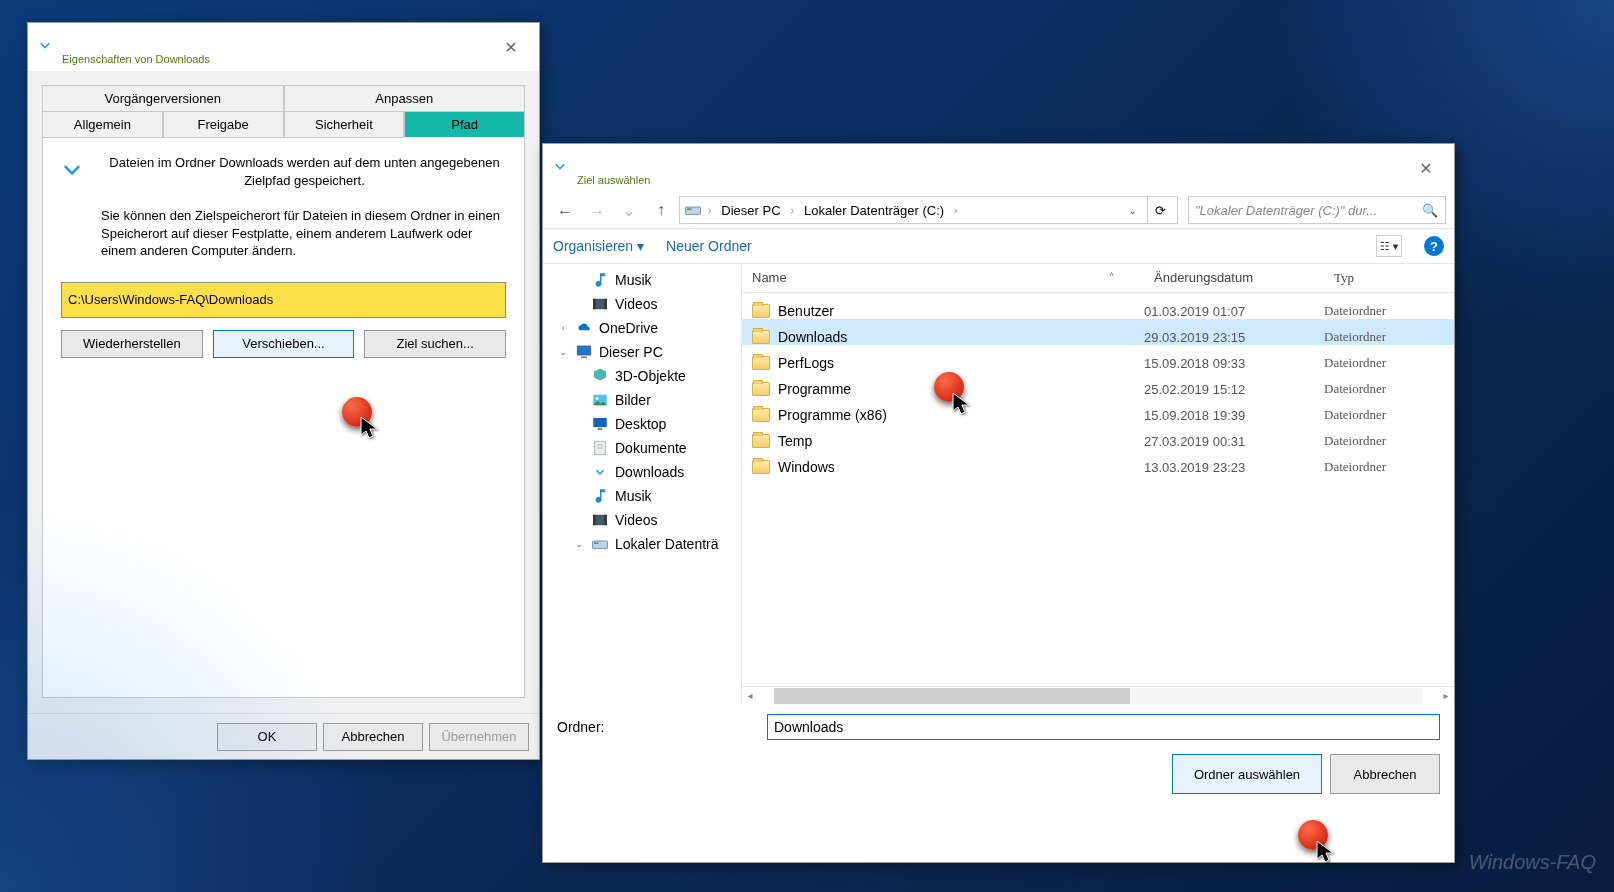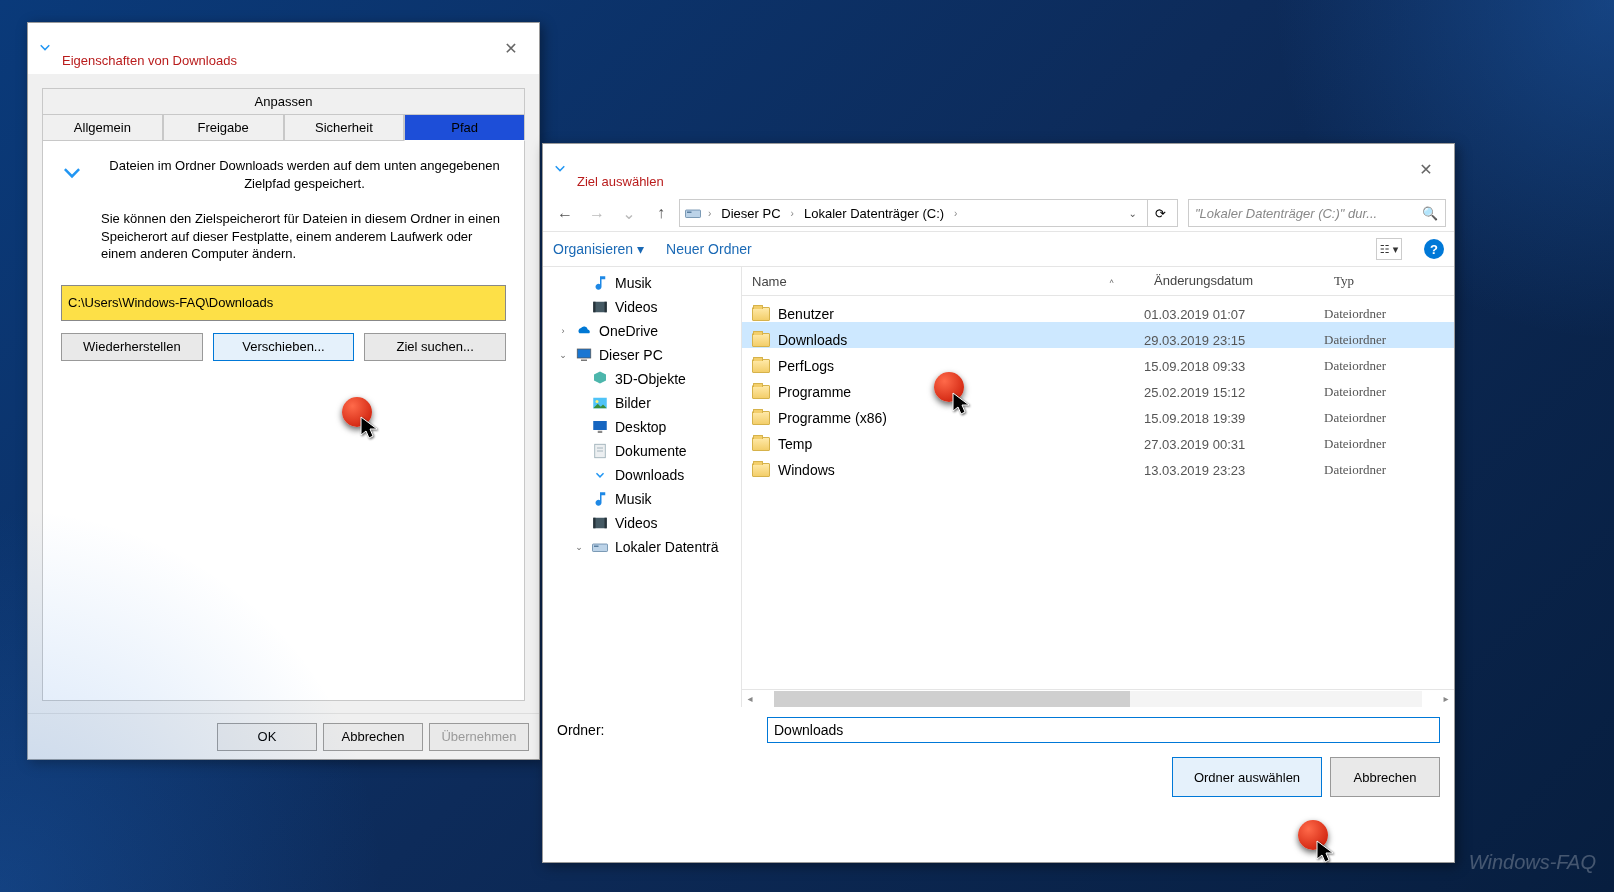--- a/index.html
+++ b/index.html
@@ -3,33 +3,33 @@
 <meta charset="utf-8">
 <style>
 * { box-sizing: border-box; margin: 0; padding: 0; font-family: "Segoe UI", Tahoma, sans-serif; }
 body { width: 1614px; height: 892px; background: linear-gradient(135deg, #0a3a7a 0%, #0d2b5a 50%, #071e3f 100%); position: relative; overflow: hidden; }
 body::before { content:""; position:absolute; top:0; right:0; width:400px; height:400px; background: radial-gradient(circle at top right, rgba(40,120,220,.35), transparent 60%); }
 body::after { content:""; position:absolute; bottom:0; left:0; width:500px; height:400px; background: radial-gradient(circle at bottom left, rgba(40,120,220,.25), transparent 60%); }
 
 .window { position:absolute; background:#fff; border:1px solid #9a9a9a; box-shadow: 3px 3px 12px rgba(0,0,0,.4); }
 .titlebar { display:flex; align-items:center; padding:6px 8px; background:#fff; }
 .titlebar .icon-arrow-down { margin-right:8px; }
-.titlebar .title { font-size:13px; color:#b91c1c; flex:1;margin-top:24px; }
+.titlebar .title { font-size:11px; color:#4d7c0f; flex:1;margin-top:24px; }
 .close-x { width:40px; text-align:center; font-size:16px; color:#666; cursor:default; }
 .icon-arrow-down svg { width:18px; height:18px; }
 .arrow-blue { fill:#2196f3; }
 
 .props { left:27px; top:22px; width:513px; height:738px; background:#f0f0f0; }
 .props .body { padding:14px; }
 .tabstrip { display:flex; flex-wrap:wrap; font-size:13px; }
 .tabstrip .row { display:flex; width:100%; }
 .tab { border:1px solid #c8c8c8; background:#f0f0f0; padding:5px 0; text-align:center; cursor:default; }
 .tab.row1 { flex:1; border-bottom:none; }
 .tab.row2 { flex:1; }
-.tab.active { background:#1d4ed8; border-bottom:1px solid #fff; position:relative; z-index:2; }
+.tab.active { background:#14b8a6; border-bottom:1px solid #fff; position:relative; z-index:2; }
 .tabpanel { background:#fff; border:1px solid #c8c8c8; border-top:none; padding:16px 14px; height:560px; position:relative; }
 .info-row { display:flex; gap:12px; margin-bottom:18px;text-align:center; }
 .info-row .big-arrow svg { width:30px; height:30px; }
 .info-text { font-size:13px; line-height:1.35; }
 .para { font-size:13px; line-height:1.35; margin:6px 0 22px 44px; }
 .path-input { margin:0 4px 12px 4px; width:calc(100% - 8px); height:36px; border:1px solid #888; padding:3px 6px; font-size:13px; background:#fde047; }
 .btn-row { display:flex; gap:10px; margin:0 4px; }
 .win-btn { height:28px; border:1px solid #999; background:#e9e9e9; font-size:13px; cursor:default; display:flex; align-items:center; justify-content:center; }
 .win-btn.hover { border:1px solid #0078d7; background:#e5f1fb; }
 .btn-row .win-btn { flex:1; }
@@ -61,21 +61,21 @@
 .tree { width:198px; overflow:hidden; padding:4px 0; font-size:14px; }
 .tree-item { display:flex; align-items:center; gap:6px; padding:3px 0 3px 30px; white-space:nowrap; }
 .tree-item.l0 { padding-left:14px; }
 .tree-item .exp { width:12px; font-size:9px; color:#666; text-align:center; }
 .tree-item .ico { width:18px; height:18px; display:flex; align-items:center; justify-content:center; }
 .tree-item .lbl { overflow:hidden; text-overflow:ellipsis; }
 
 .list { flex:1; border-left:1px solid #e5e5e5; font-size:14px; display:flex; flex-direction:column; }
 .list-header { display:flex; border-bottom:1px solid #e5e5e5; font-size:13px; color:#444; }
 .list-header .col { padding:6px 10px; }
-.col-name { flex:1; display:flex; align-items:center; gap:6px; }
+.col-name { flex:1; display:flex; gap:6px; }
 .col-date { width:180px; }
 .col-type { width:130px;font-family:Liberation Serif, serif; }
 .sort-caret { font-size:8px; color:#666; }
 .list-body { flex:1; overflow:hidden; }
 .row-item { display:flex; align-items:flex-end; height:26px; }
 .row-item.selected { background:#cde8ff; }
 .row-item .col-name { display:flex; align-items:center; gap:8px; padding-left:10px; }
 .row-item .col-date, .row-item .col-type { color:#555; font-size:13px; }
 .folder-ico { width:18px; height:14px; background:linear-gradient(#ffe9a8,#f3ce6a); border:1px solid #d6b24a; border-radius:1px; position:relative; }
 .folder-ico::before { content:""; position:absolute; top:-3px; left:0; width:8px; height:3px; background:#f3ce6a; border:1px solid #d6b24a; border-bottom:none; border-radius:1px 1px 0 0; }
@@ -111,20 +111,21 @@
       <svg viewBox="0 0 24 24">
           <path class="arrow-blue" d="M12 2v12l-5-5-1.4 1.4L12 17l6.4-6.6L17 9l-5 5V2z"></path>
         </svg>
     </span>
     <span class="title">Eigenschaften von Downloads</span>
     <span class="close-x">✕</span>
   </div>
   <div class="body">
     <div class="tabstrip">
       <div class="row">
+        <div class="tab row1">Vorgängerversionen</div>
         <div class="tab row1">Anpassen</div>
       </div>
       <div class="row">
         <div class="tab row2">Allgemein</div>
         <div class="tab row2">Freigabe</div>
         <div class="tab row2">Sicherheit</div>
         <div class="tab row2 active">Pfad</div>
       </div>
     </div>
     <div class="tabpanel">

